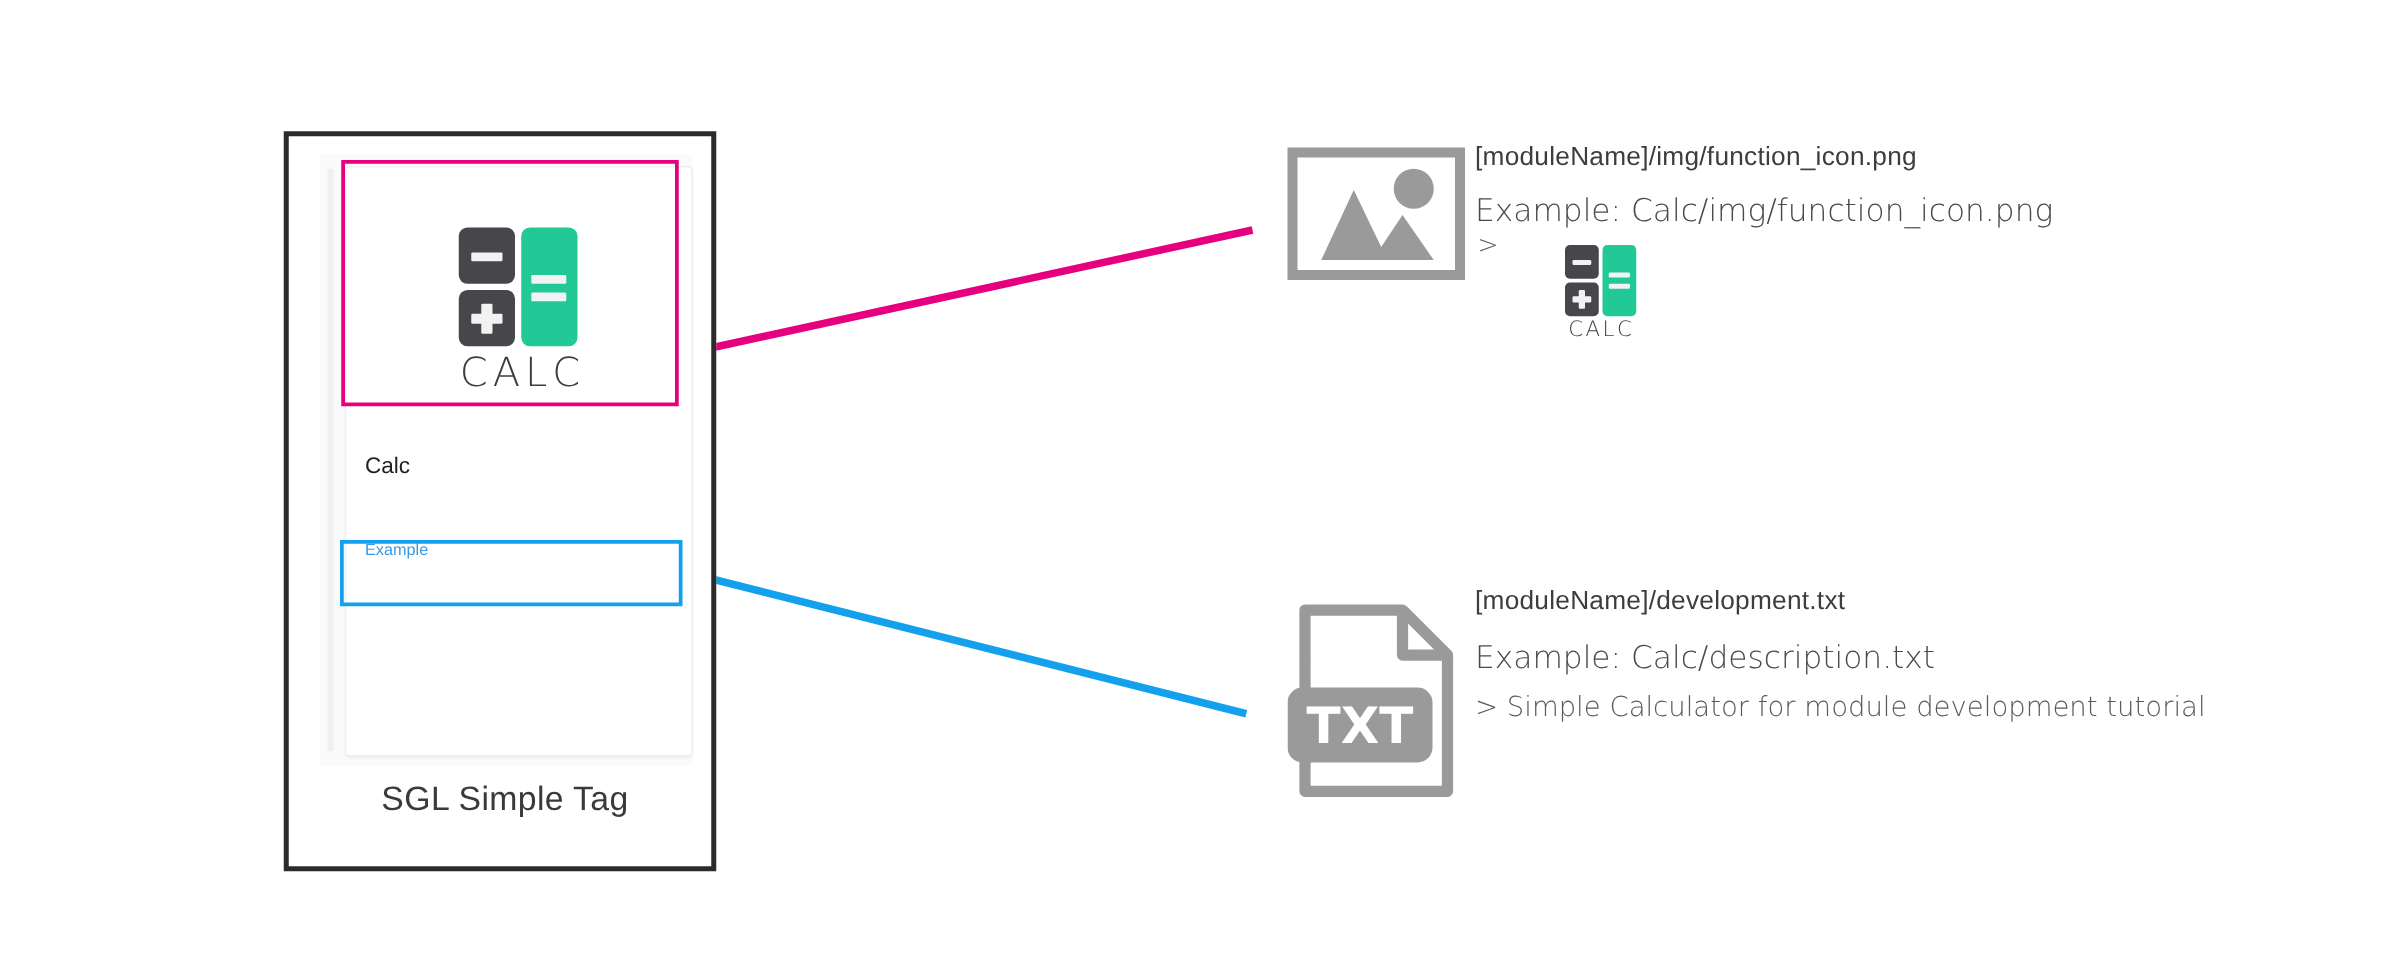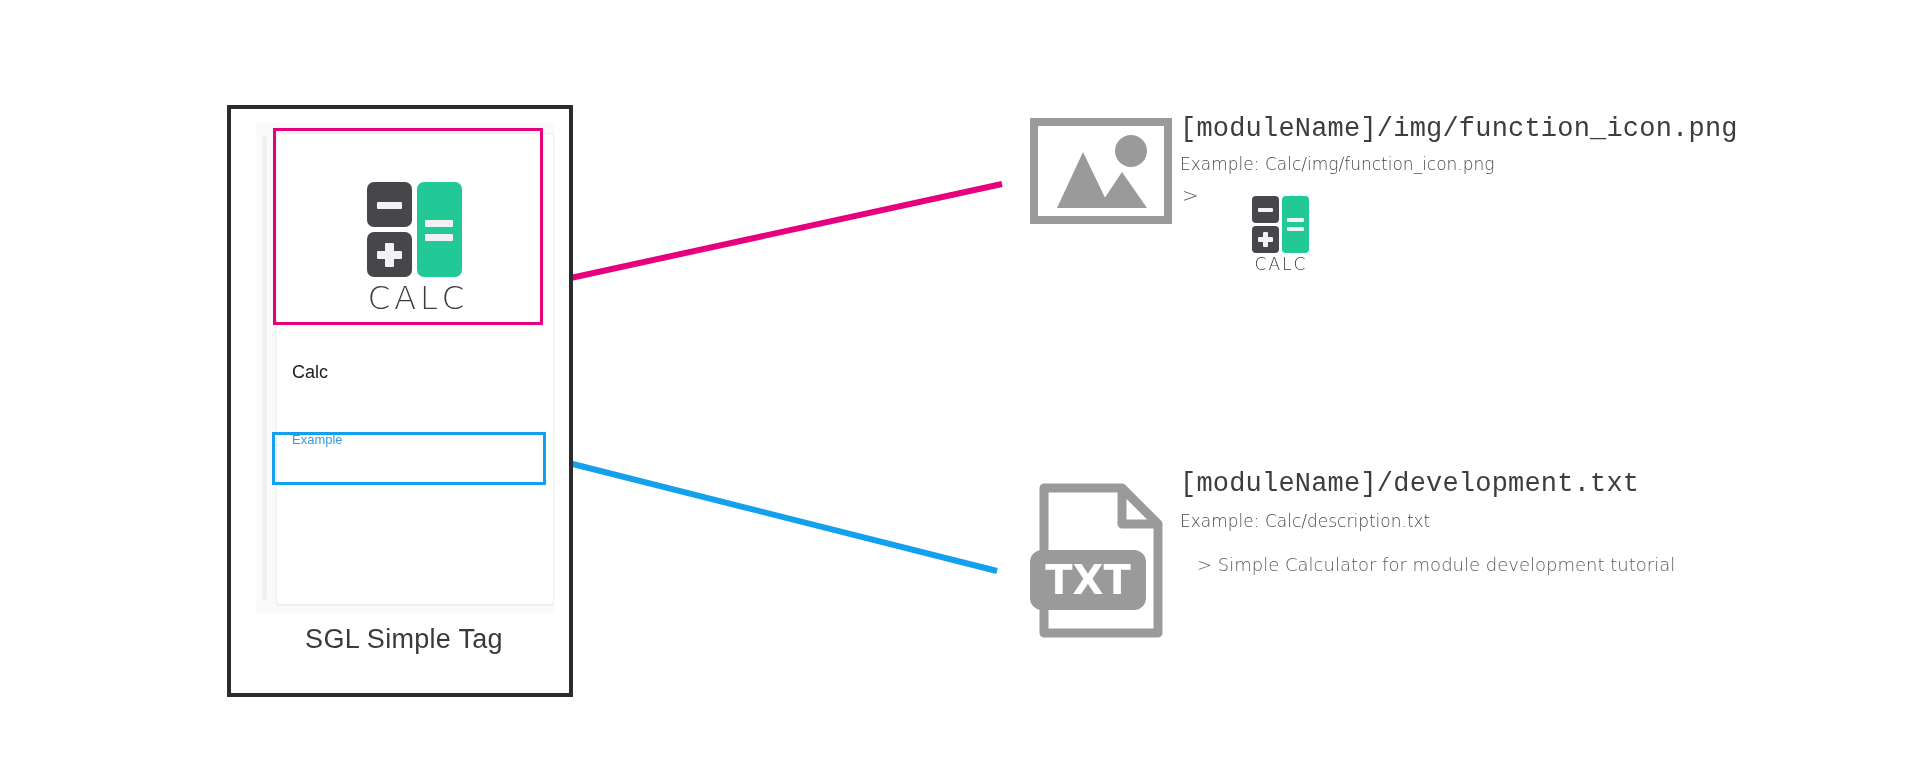--- a/index.html
+++ b/index.html
@@ -192,44 +192,43 @@
   }
 
   
   .doc-block { position: absolute; }
 
   .block-img  { left: 1030px; top: 118px; }
   .block-txt  { left: 1030px; top: 478px; }
 
   .doc-title {
     position: absolute;
-    font-size: 27px;
+    font-size: 21px;
     color: #3d3d3d;
     letter-spacing: 0.2px;
     white-space: nowrap;
-    font-family: Liberation Mono, monospace;
+    font-family: Liberation Sans, sans-serif;
     font-weight: 300;
     text-align: center;
   }
   .doc-example {
     position: absolute;
-    font-size: 17px;
+    font-size: 25px;
     color: #4a4a4a;
     white-space: nowrap;
     font-family: "DejaVu Sans", sans-serif;
     font-weight: 300;
   }
   .doc-sample {
     position: absolute;
-    font-size: 18px;
+    font-size: 22px;
     color: #5a5a5a;
     white-space: nowrap;
     font-family: "DejaVu Sans", sans-serif;
     font-weight: 300;
-    margin-left: 17px;
   }
   .doc-caret {
     position: absolute;
     font-size: 20px;
     color: #5a5a5a;
     font-family: "DejaVu Sans", sans-serif;
     font-weight: 300;
   }
 
   

